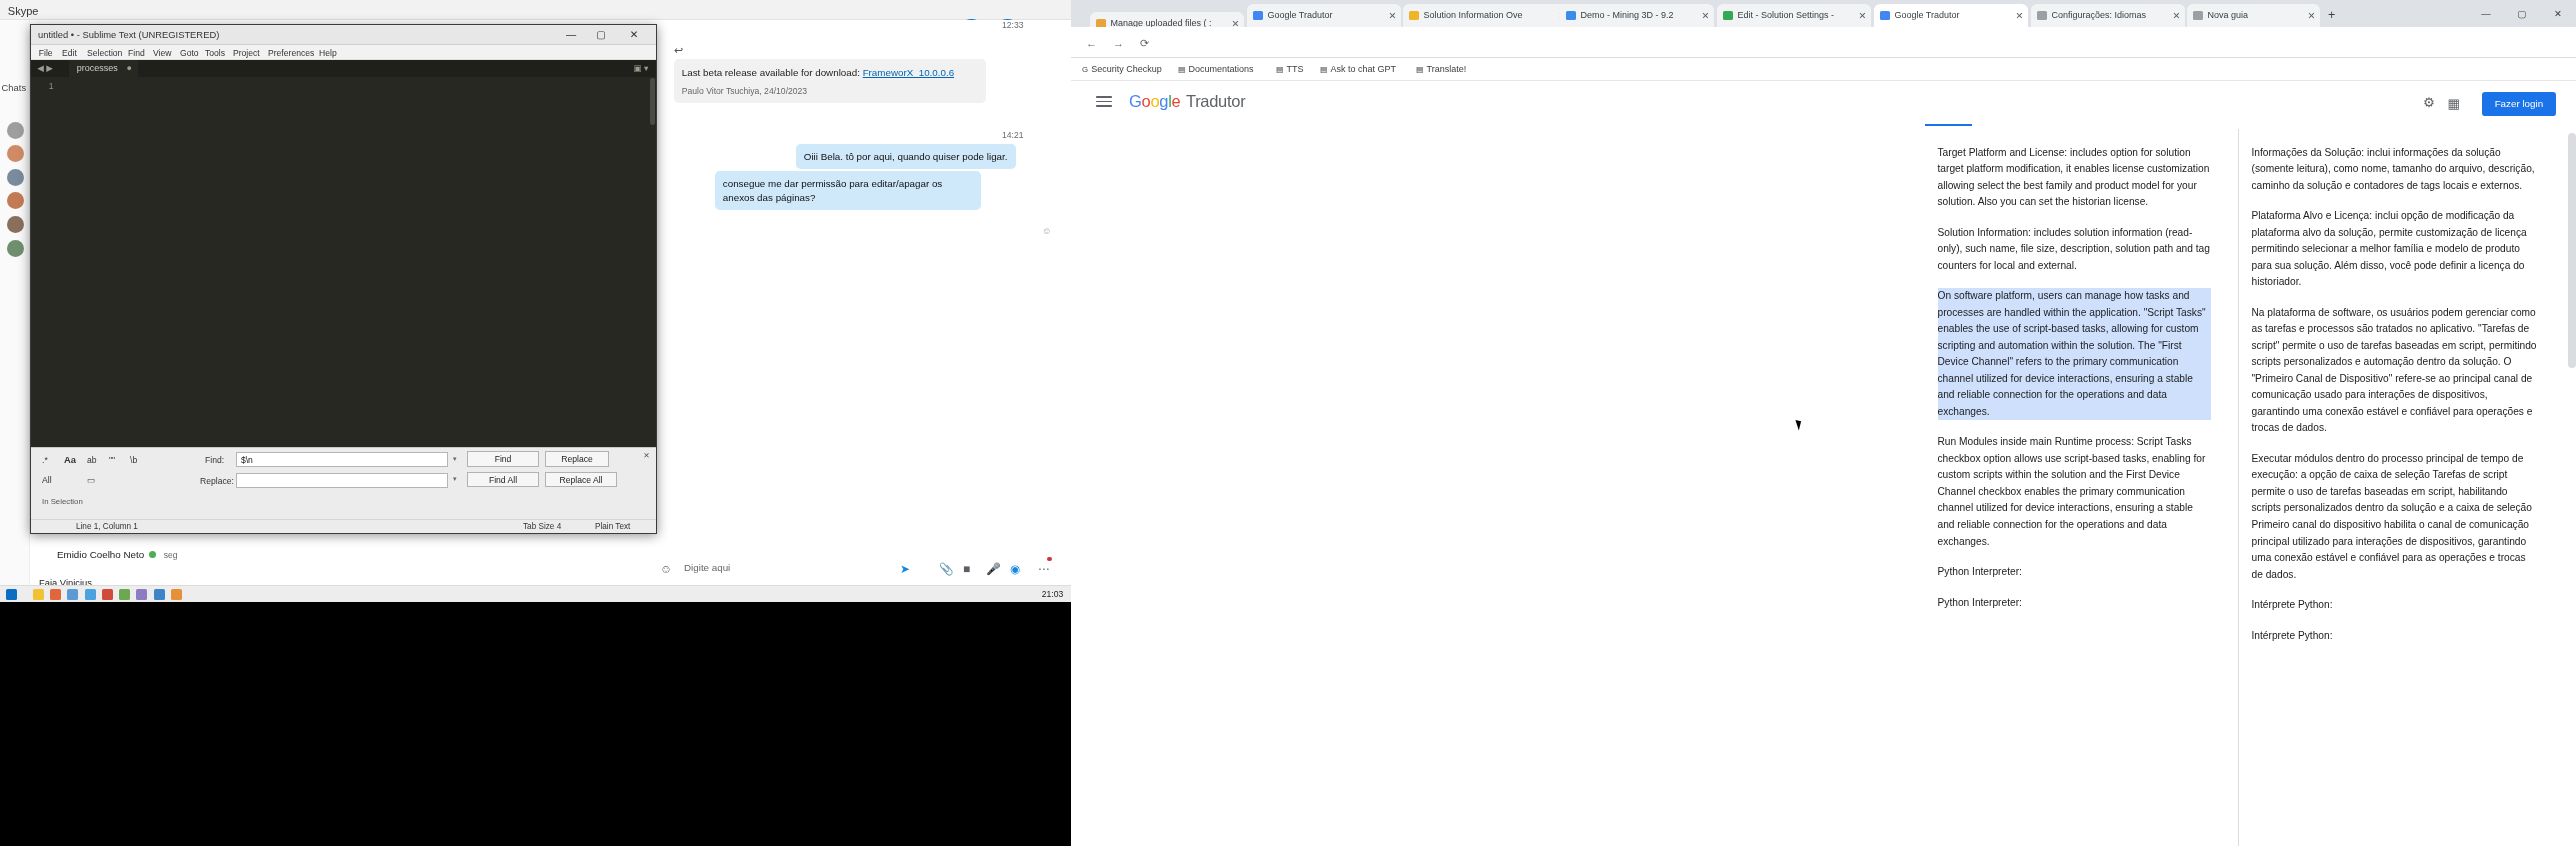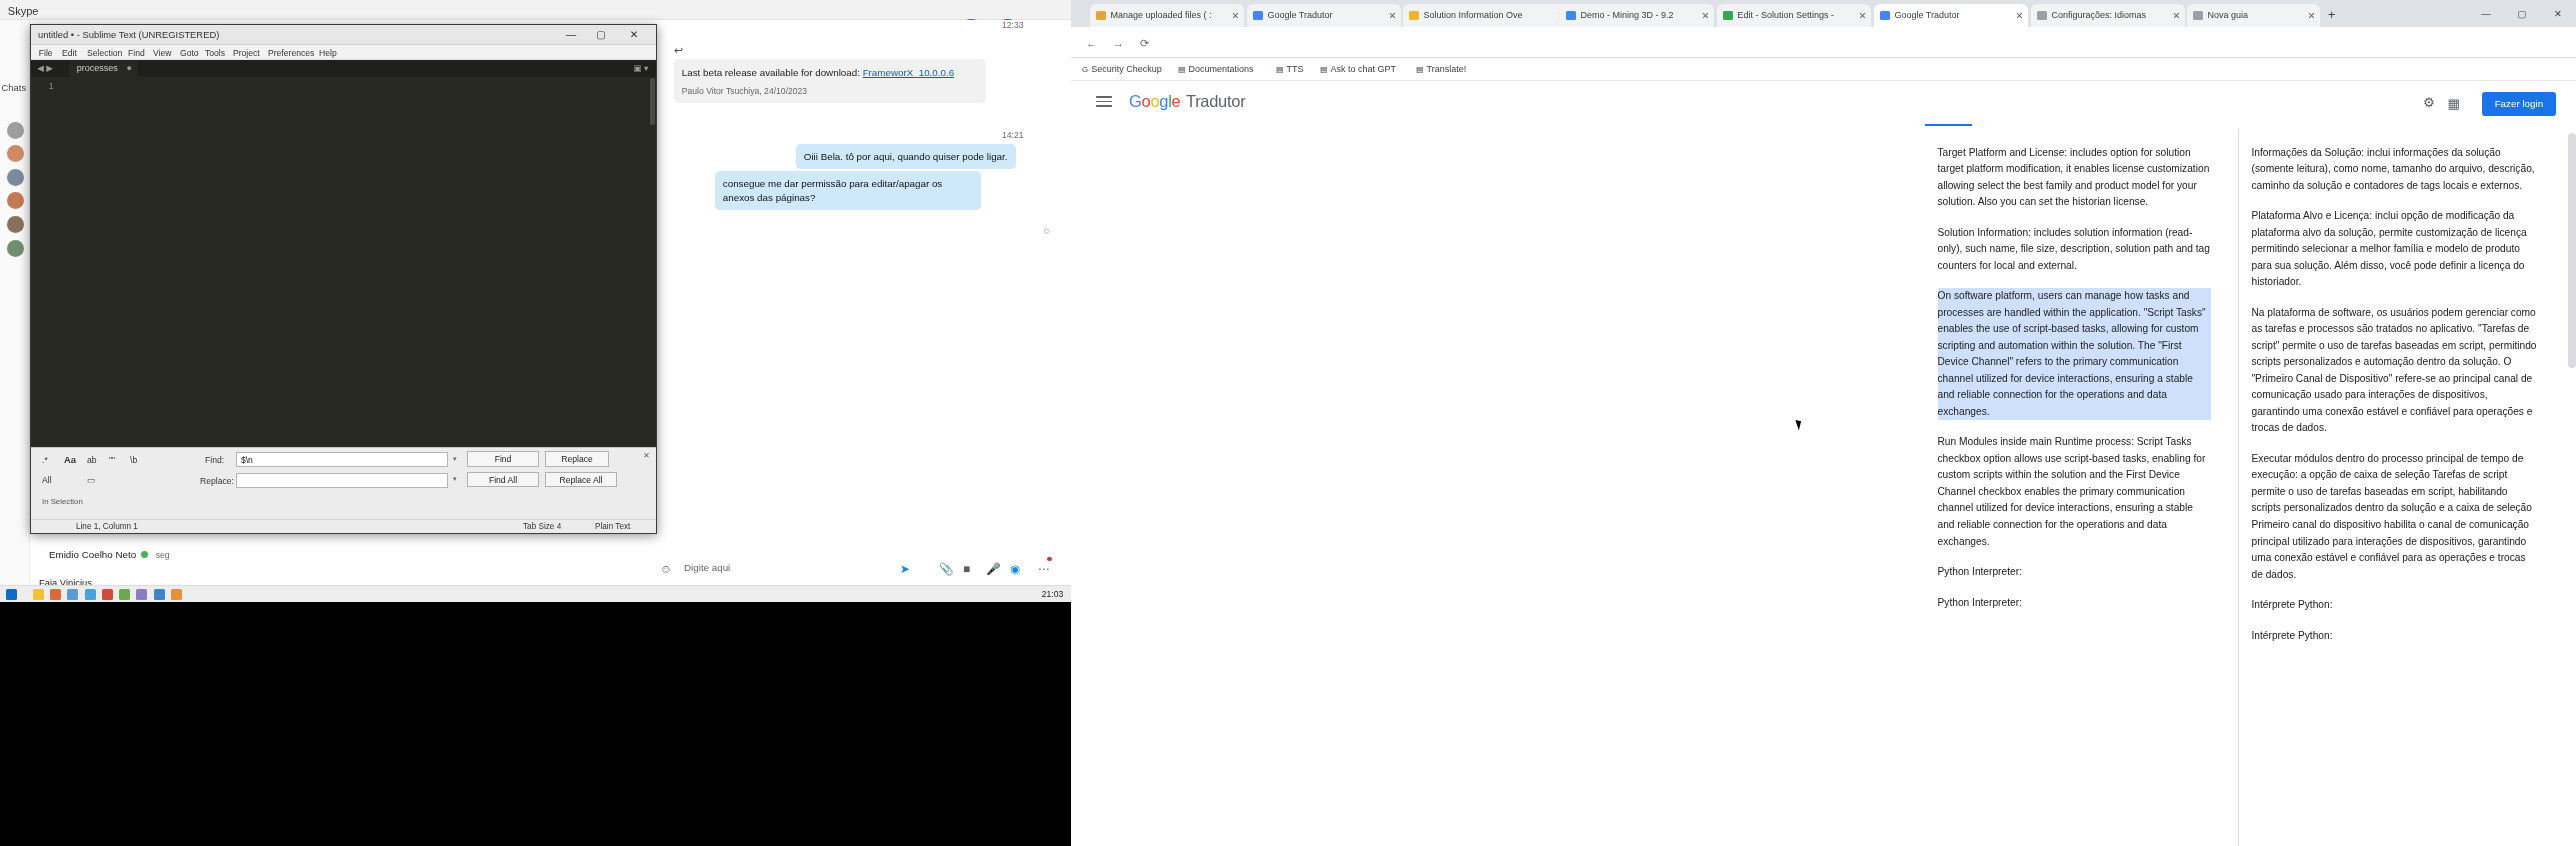--- a/index.html
+++ b/index.html
@@ -325,21 +325,21 @@
         <span class="msg-time" style="left:375px;top:110px;">14:21</span>
         <div class="msg-out" style="left:169px;top:124px;width:220px;">
           <span>Oiii Bela. tô por aqui, quando quiser pode ligar.</span>
         </div>
         <div class="msg-out" style="left:88px;top:151px;width:266px;">
           <span>consegue me dar permissão para editar/apagar os anexos das páginas?</span>
         </div>
         <span class="sk-icon" style="left:415px;top:205px;font-size:9.4px;color:#9aa0a6;">☺</span>
       </div>
 
-      <div class="contact-row" style="left:38px;">
+      <div class="contact-row" style="left:46px;">
         <span style="margin-left:11px;">Emidio Coelho Neto</span>
         <span class="contact-dot"></span>
         <span style="margin-left:7.8px;font-size:8.6px;color:#666;">seg</span>
       </div>
       <div style="position:absolute;left:39px;top:577px;font-size:9.4px;color:#222;">Faia Vinicius</div>
 
       <div class="skype-composer">
         <span class="composer-ic" style="left:3.1px;">☺</span>
         <div class="composer-box">Digite aqui</div>
         <span class="composer-ic" style="left:243px;color:#1488e0;">➤</span>
@@ -432,21 +432,21 @@
         <span style="left:45px;">Line 1, Column 1</span>
         <span style="left:492px;">Tab Size 4</span>
         <span style="left:564px;">Plain Text</span>
       </div>
     </div>
   </div>
 
   <div id="chrome">
 
     <div class="ch-tabstrip">
-      <div class="ch-tab" style="left:19px;width:154px;">
+      <div class="ch-tab" style="left:19px;width:154px;margin-top:8px;">
         <span class="fav" style="background:#e8a33d;"></span>
         <span>Manage uploaded files ( :</span>
         <span class="tx">✕</span>
       </div>
       <div class="ch-tab" style="left:176px;width:154px;">
         <span class="fav" style="background:#4285f4;"></span>
         <span>Google Tradutor</span>
         <span class="tx">✕</span>
       </div>
       <div class="ch-tab" style="left:332px;width:168px;">

